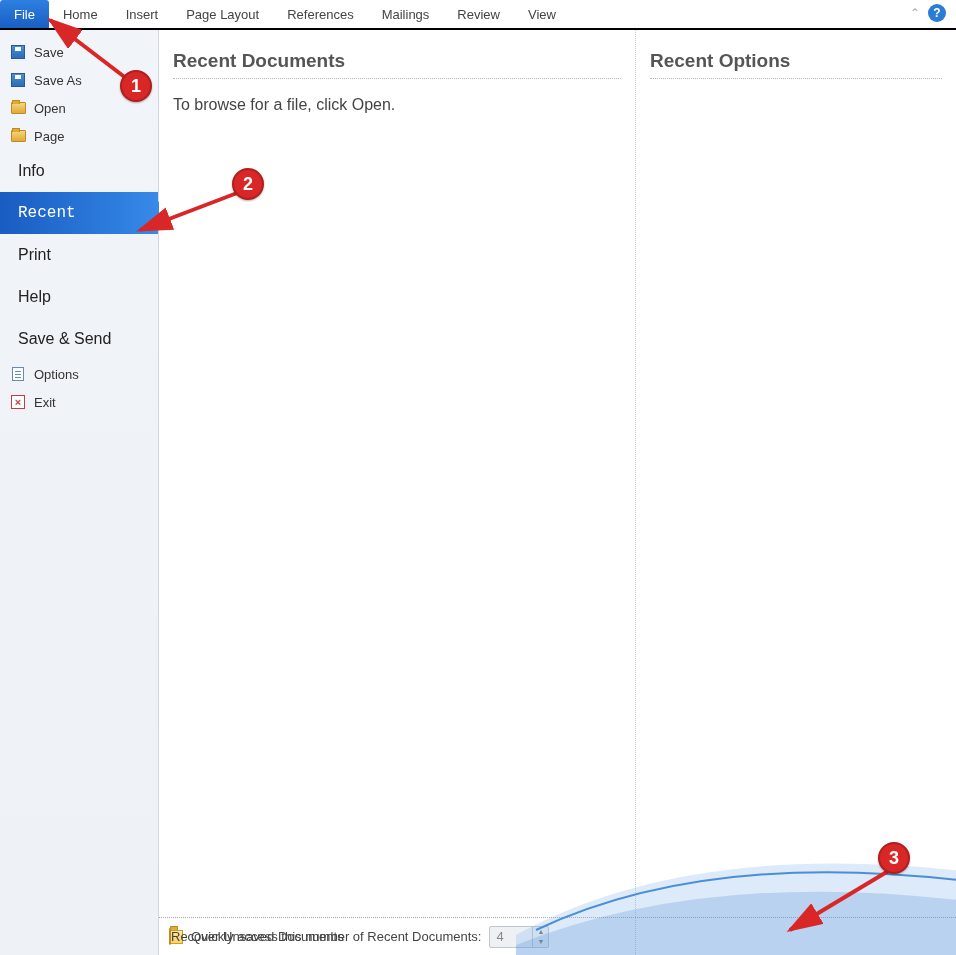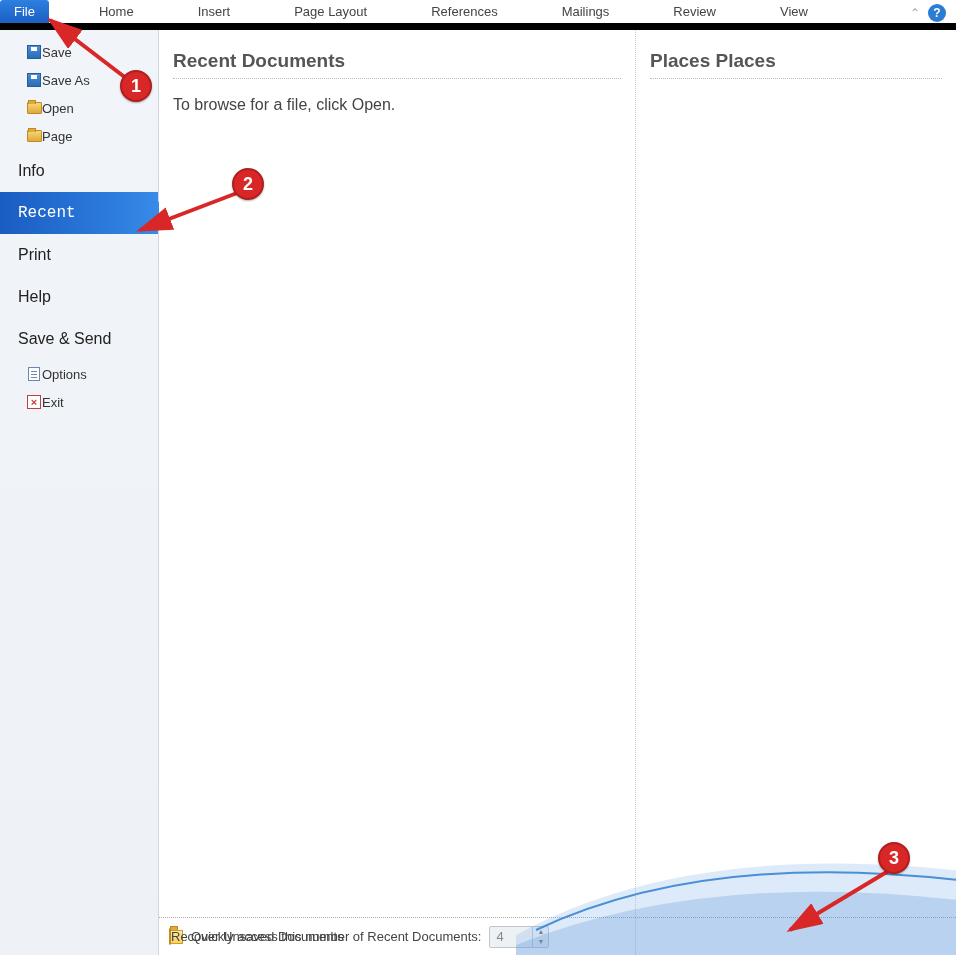--- a/index.html
+++ b/index.html
@@ -1,29 +1,29 @@
 <!DOCTYPE html>
 <html><head>
 <meta charset="utf-8">
 <style>
   * { box-sizing: border-box; margin: 0; padding: 0; }
   html, body { width: 956px; height: 955px; font-family: "Segoe UI", Tahoma, sans-serif; font-size: 13px; color: #444; background: #fff; overflow: hidden; position: relative; }
 
   
-  .ribbon { height: 30px; display: flex; align-items: stretch; border-bottom: 7px solid #000000; position: relative; gap: 36px; }
+  .ribbon { height: 30px; display: flex; align-items: stretch; border-bottom: 2px solid #000000; position: relative; }
   .ribbon .tab { padding: 0 14px; display: flex; align-items: center; color: #444; cursor: default; position: relative; }
   .ribbon .tab.active { background: linear-gradient(to bottom, #2d7fe0, #1a5fc4); color: #fff; border-radius: 3px 3px 0 0; }
   .ribbon .right-icons { position: absolute; right: 10px; top: 4px; display: flex; gap: 8px; align-items: center; }
   .help-icon { width: 18px; height: 18px; border-radius: 50%; background: #2b7cd3; color: #fff; font-weight: bold; display: flex; align-items: center; justify-content: center; font-size: 12px; }
   .minimize-icon { color: #aaa; font-size: 12px; }
 
   
   .body-area { display: flex; height: calc(100% - 30px); }
   .sidebar { width: 159px; background: linear-gradient(to bottom, #f1f4f8, #eef2f7); border-right: 1px solid #d0d7e0; display: flex; flex-direction: column; padding-top: 8px; }
-  .sidebar .item { padding: 6px 10px 6px 26px; display: flex; align-items: center; color: #333; font-size: 13px; cursor: default; }
+  .sidebar .item { padding: 6px 10px 6px 10px; display: flex; align-items: center; gap: 8px; color: #333; font-size: 13px; cursor: default; }
   .sidebar .item .icon { width: 16px; height: 16px; display: flex; align-items: center; justify-content: center; }
   .sidebar .big-item { padding: 12px 18px; font-size: 16px; color: #222; cursor: default; }
   .sidebar .big-item.selected { background: linear-gradient(to right, #1a5cc2, #2f80e0 80%, #3a8ae8); color: #fff; position: relative; font-family: Liberation Mono, monospace; }
   .sidebar .big-item.selected::after { content: ""; position: absolute; right: -10px; top: 50%; transform: translateY(-50%); width: 0; height: 0; border-top: 12px solid transparent; border-bottom: 12px solid transparent; border-left: 10px solid #3a8ae8; }
 
   
   .main { flex: 1; display: flex; position: relative; background: #fff; }
   .col-left { flex: 1; padding: 20px 14px; border-right: 1px dotted #ccc; display: flex; flex-direction: column; gap: 7px; }
   .col-right { width: 320px; padding: 20px 14px; display: flex; flex-direction: column; }
   .col-header { font-size: 19px; color: #555; font-weight: 600; padding-bottom: 6px; border-bottom: 1px dotted #bbb; margin-bottom: 10px; }
@@ -135,21 +135,21 @@
             <span class="num">4</span>
             <span class="arrows">
                 <span>▲</span>
                 <span>▼</span>
               </span>
           </span>
         </div>
       </div>
     </div>
     <div class="col-right">
-      <div class="col-header">Places Places</div>
+      <div class="col-header">Recent Options</div>
       <div style="flex:1"></div>
       <div class="bottom" style="left:0; right:0;">
         <div class="recover-row">
           <span class="icon"><span class="ic-folder"></span></span>
           <span>Recover Unsaved Documents</span>
         </div>
       </div>
     </div>
 
     <svg class="swoosh" viewBox="0 0 480 200">

